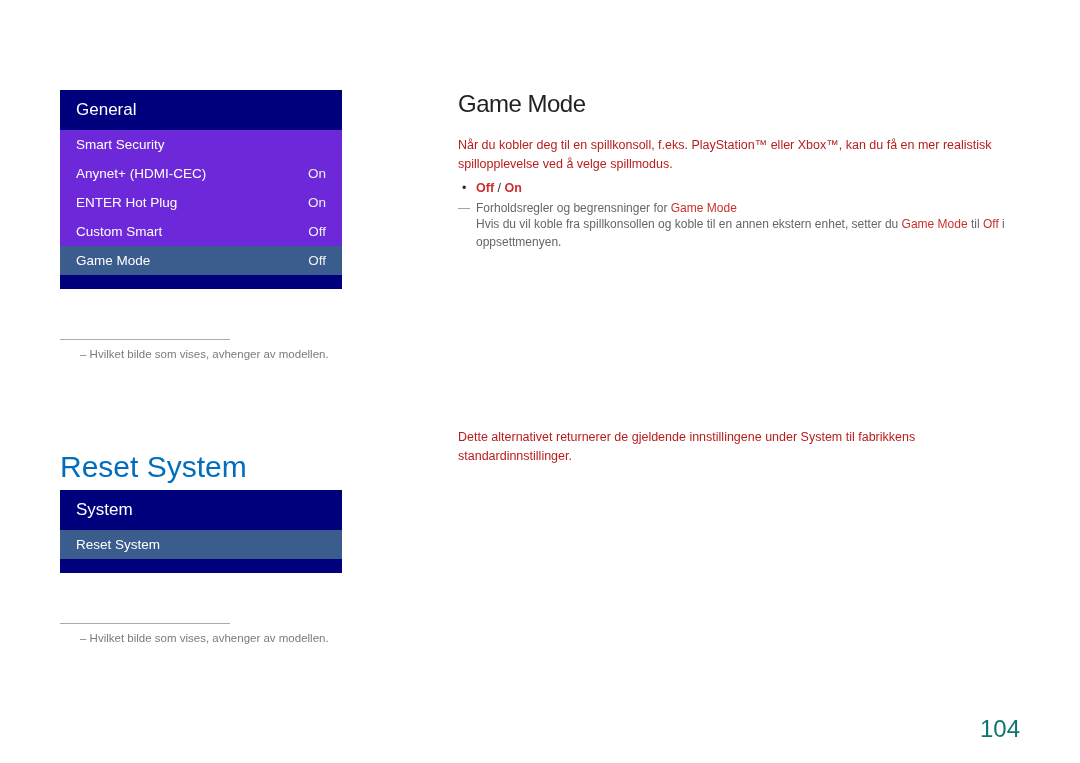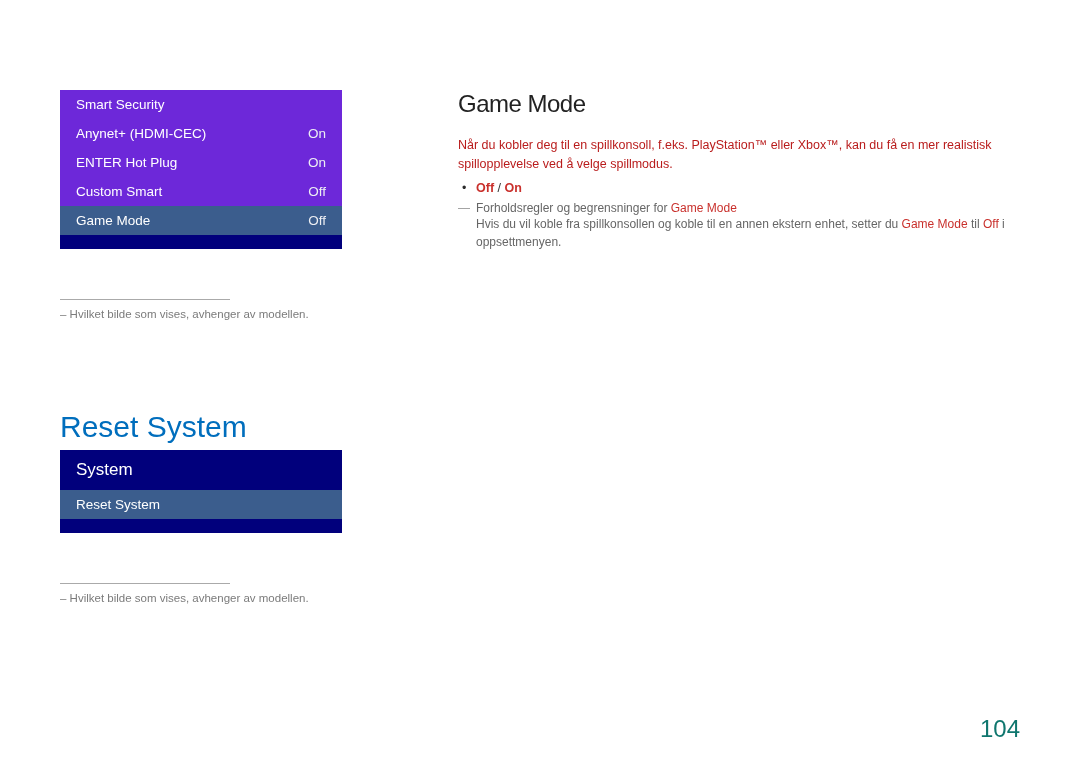--- a/index.html
+++ b/index.html
@@ -50,20 +50,21 @@
   }
   .hr-short {
     border: none;
     border-top: 1px solid #aaa;
     width: 170px;
     margin: 50px 0 8px 0;
   }
   .caption {
     font-size: 11.5px;
     color: #7b7b7b;
+    margin-left: 20px;
   }
   .reset-heading {
     font-size: 30px;
     color: #006ebd;
     font-weight: 400;
     margin-top: 90px;
   }
   .path-line {
     font-size: 12px;
     margin-top: 18px;
@@ -138,20 +139,21 @@
     font-weight: 400;
   }
   .system-panel { margin-top: 6px; }
 </style>
 </head>
 <body>
 
 <div class="left-col">
 
   <div class="menu-panel">
+    <div class="menu-header">General</div>
     <div class="menu-row">
       <span>Smart Security</span>
       <span class="val"></span>
     </div>
     <div class="menu-row">
       <span>Anynet+ (HDMI-CEC)</span>
       <span class="val">On</span>
     </div>
     <div class="menu-row">
       <span>ENTER Hot Plug</span>
@@ -198,15 +200,18 @@
 
   <div class="dash-block">
     <div class="inner">
       <span>Forholdsregler og begrensninger for </span><span class="highlight">Game Mode</span>
       <p>
         <span>Hvis du vil koble fra spillkonsollen og koble til en annen ekstern enhet, setter du </span><span class="highlight">Game Mode</span><span> til </span><span class="highlight">Off</span><span> i oppsettmenyen.</span>
       </p>
     </div>
   </div>
 
+  <div class="reset-right">
+    <p>Dette alternativet returnerer de gjeldende innstillingene under System til fabrikkens standardinnstillinger.</p>
+  </div>
 </div>
 
 <div class="page-num">104</div>
 
 </body></html>

